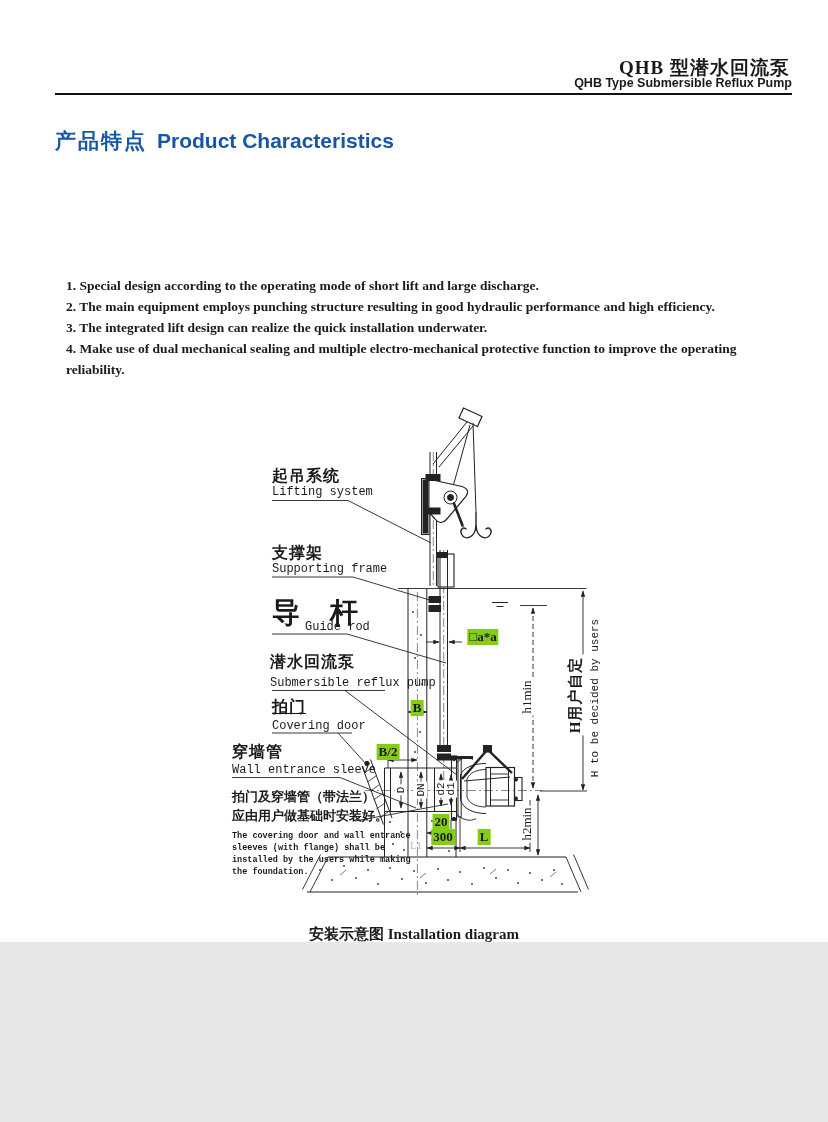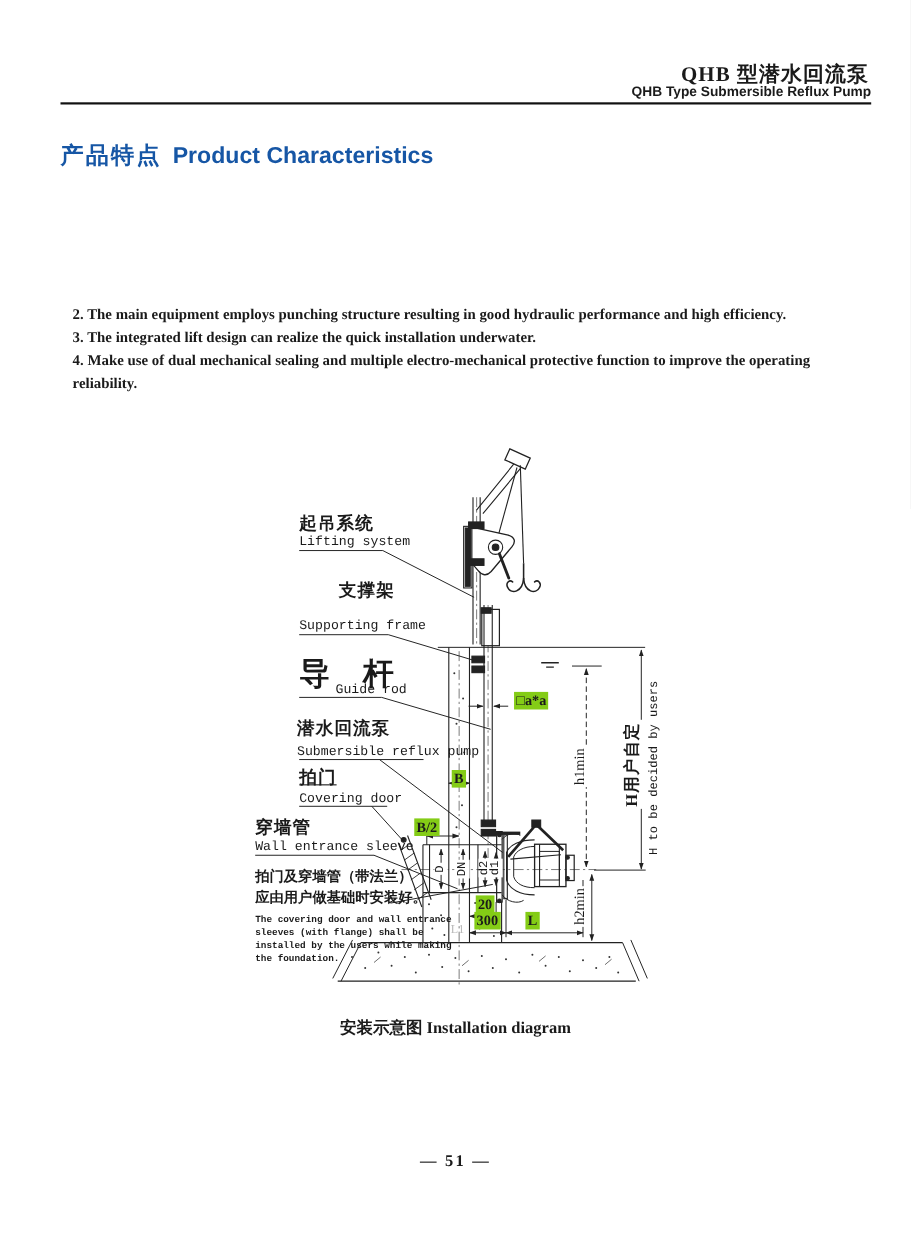--- a/index.html
+++ b/index.html
@@ -1,16 +1,16 @@
 <!DOCTYPE html>
 <html><head>
 <meta charset="utf-8">
 <style>
   html,body{margin:0;padding:0;background:#e8e8e8;}
-  .page{position:relative;width:828px;height:1122px;background:#ffffff;overflow:hidden;
+  .page{position:relative;width:828px;height:942px;background:#ffffff;overflow:hidden;
         font-family:"Liberation Serif",serif;color:#1a1a1a;}
   .abs{position:absolute;}
   
   .hdr-cn{right:38px;top:55px;font:bold 19px "Liberation Serif",serif;letter-spacing:1px;text-align:right;}
   .hdr-en{right:36px;top:76px;font:bold 12.5px "Liberation Sans",sans-serif;text-align:right;}
   .hdr-rule{left:55px;top:93px;width:737px;height:2px;background:#111;}
   
   .sec-title{left:55px;top:127px;font:bold 21px "Liberation Sans",sans-serif;color:#1656a5;}
   .sec-title .cn{letter-spacing:2px;margin-right:10px;}
   
@@ -41,20 +41,21 @@
   <div class="abs hdr-cn">QHB 型潜水回流泵</div>
   <div class="abs hdr-en">QHB Type Submersible Reflux Pump</div>
   <div class="abs hdr-rule"></div>
 
   <div class="abs sec-title">
     <span class="cn">产品特点</span><span>Product Characteristics</span>
   </div>
 
 
   <div class="abs en-list">
+    <div>1. Special design according to the operating mode of short lift and large discharge.</div>
     <div>2. The main equipment employs punching structure resulting in good hydraulic performance and high efficiency.</div>
     <div>3. The integrated lift design can realize the quick installation underwater.</div>
     <div>4. Make use of dual mechanical sealing and multiple electro-mechanical protective function to improve the operating reliability.</div>
   </div>
 
   <svg class="abs" style="left:220px;top:400px;" width="420" height="530" viewBox="0 0 420 530">
     <defs>
       <marker id="ar" viewBox="0 0 10 10" refX="9" refY="5" markerWidth="7" markerHeight="7" orient="auto-start-reverse">
         <path d="M0,1.5 L10,5 L0,8.5 z" fill="#222"></path>
       </marker>
@@ -208,21 +209,21 @@
       <line x1="181" y1="372" x2="181" y2="408" marker-start="url(#ar)" marker-end="url(#ar)"></line>
       <line x1="201" y1="372" x2="201" y2="408" marker-start="url(#ar)" marker-end="url(#ar)"></line>
       <line x1="221" y1="374" x2="221" y2="406" marker-start="url(#ar)" marker-end="url(#ar)"></line>
       <line x1="231" y1="375" x2="231" y2="405" marker-start="url(#ar)" marker-end="url(#ar)"></line>
     </g>
   </svg>
 
   <div class="dlab-cn" style="left:272px;top:466px;">起吊系统</div>
   <div class="dlab-en" style="left:272px;top:485px;">Lifting system</div>
 
-  <div class="dlab-cn" style="left:272px;top:527px;margin-left:36px;">支撑架</div>
+  <div class="dlab-cn" style="left:272px;top:543px;">支撑架</div>
   <div class="dlab-en" style="left:272px;top:562px;">Supporting frame</div>
 
   <div class="dlab-cn big" style="left:272px;top:594px;">导　杆</div>
   <div class="dlab-en" style="left:272px;top:620px;margin-left:33px;">Guide rod</div>
 
   <div class="dlab-cn" style="left:270px;top:652px;">潜水回流泵</div>
   <div class="dlab-en" style="left:270px;top:676px;">Submersible reflux pump</div>
 
   <div class="dlab-cn" style="left:272px;top:697px;text-decoration:underline;">拍门</div>
   <div class="dlab-en" style="left:272px;top:719px;">Covering door</div>

